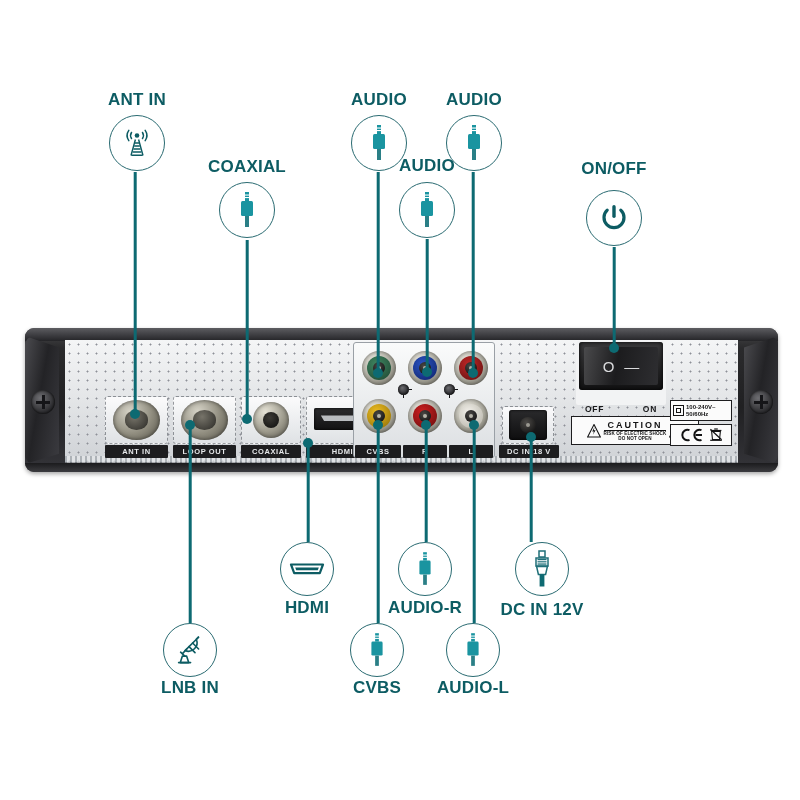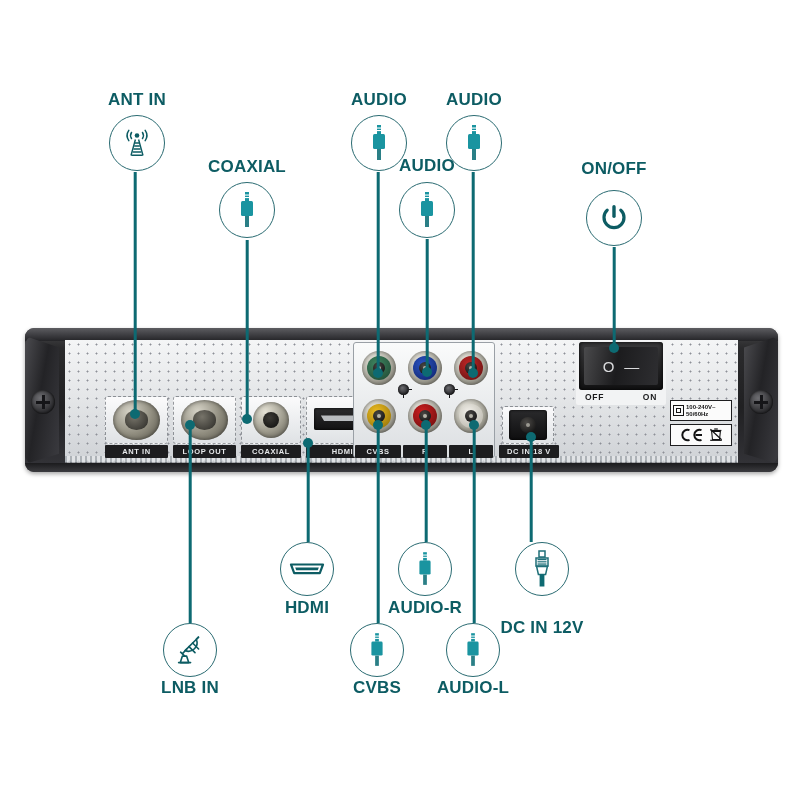--- a/index.html
+++ b/index.html
@@ -208,25 +208,45 @@
     <div class="dcjack" style="left:484px;top:82px;width:38px;height:30px;"></div>
     <div class="portname" style="left:474px;top:117px;width:60px;">DC IN 18 V</div>
 
     <div class="rockwrap" style="left:551px;top:13px;width:90px;height:64px;"></div>
     <div class="rocker" style="left:554px;top:14px;width:84px;height:48px;">
       <div class="rockbtn">
         <span class="g">O</span>
         <span class="g">—</span>
       </div>
     </div>
-    <div class="onoff" style="left:560px;top:64px;width:72px;">
+    <div class="onoff" style="left:560px;top:76px;width:72px;">
       <span>OFF</span>
       <span>ON</span>
     </div>
 
+    <div class="caution" style="left:546px;top:88px;width:128px;height:29px;">
+      <div class="tri">
+        <svg width="14" height="14" viewBox="0 0 14 14">
+            <polygon points="7,0.6 13.4,13 0.6,13" fill="none" stroke="#131314" stroke-width="1.1"></polygon>
+            <polygon points="7.6,3 5.2,7.4 6.9,7.4 5.9,10.8 8.6,6.3 6.8,6.3" fill="#131314"></polygon>
+          </svg>
+      </div>
+      <div class="ctext">
+        <div class="c1">CAUTION</div>
+        <div class="c2">RISK OF ELECTRIC SHOCK</div>
+        <div class="c2">DO NOT OPEN</div>
+      </div>
+      <div class="tri">
+        <svg width="14" height="14" viewBox="0 0 14 14">
+            <polygon points="7,0.6 13.4,13 0.6,13" fill="none" stroke="#131314" stroke-width="1.1"></polygon>
+            <rect x="6.3" y="4.3" width="1.4" height="5" fill="#131314"></rect>
+            <rect x="6.3" y="10.1" width="1.4" height="1.4" fill="#131314"></rect>
+          </svg>
+      </div>
+    </div>
 
     <div class="ratebox" style="left:645px;top:72px;width:62px;height:21px;">
       <span class="sq"></span>
       <span class="rt">
         <span>100-240V~</span><br>
         <span>50/60Hz</span>
       </span>
     </div>
 
     <div class="cebox" style="left:645px;top:96px;width:62px;height:22px;">
@@ -409,15 +429,15 @@
     <svg width="24" height="38" viewBox="0 0 24 38">
       <rect x="9" y="1" width="6" height="6" fill="none" stroke="#1f6f78" stroke-width="1.5"></rect>
       <rect x="6" y="8" width="12" height="8" fill="#ffffff" stroke="#1f6f78" stroke-width="1.5"></rect>
       <g stroke="#1f6f78" stroke-width="1">
           <path d="M7.5 9.5h9M7.5 11.3h9M7.5 13.1h9M7.5 14.8h9"></path>
         </g>
       <path d="M6.6 16.5h10.8l-1.8 8H8.4z" fill="#ffffff" stroke="#1f6f78" stroke-width="1.5"></path>
       <rect x="9.6" y="24.5" width="4.8" height="12" fill="#0d6a72"></rect>
     </svg>
   </div>
-  <div class="co-label" style="left:542px;top:618px;">DC IN 12V</div>
+  <div class="co-label" style="left:542px;top:600px;">DC IN 12V</div>
 
 </div>
 
 </body></html>

